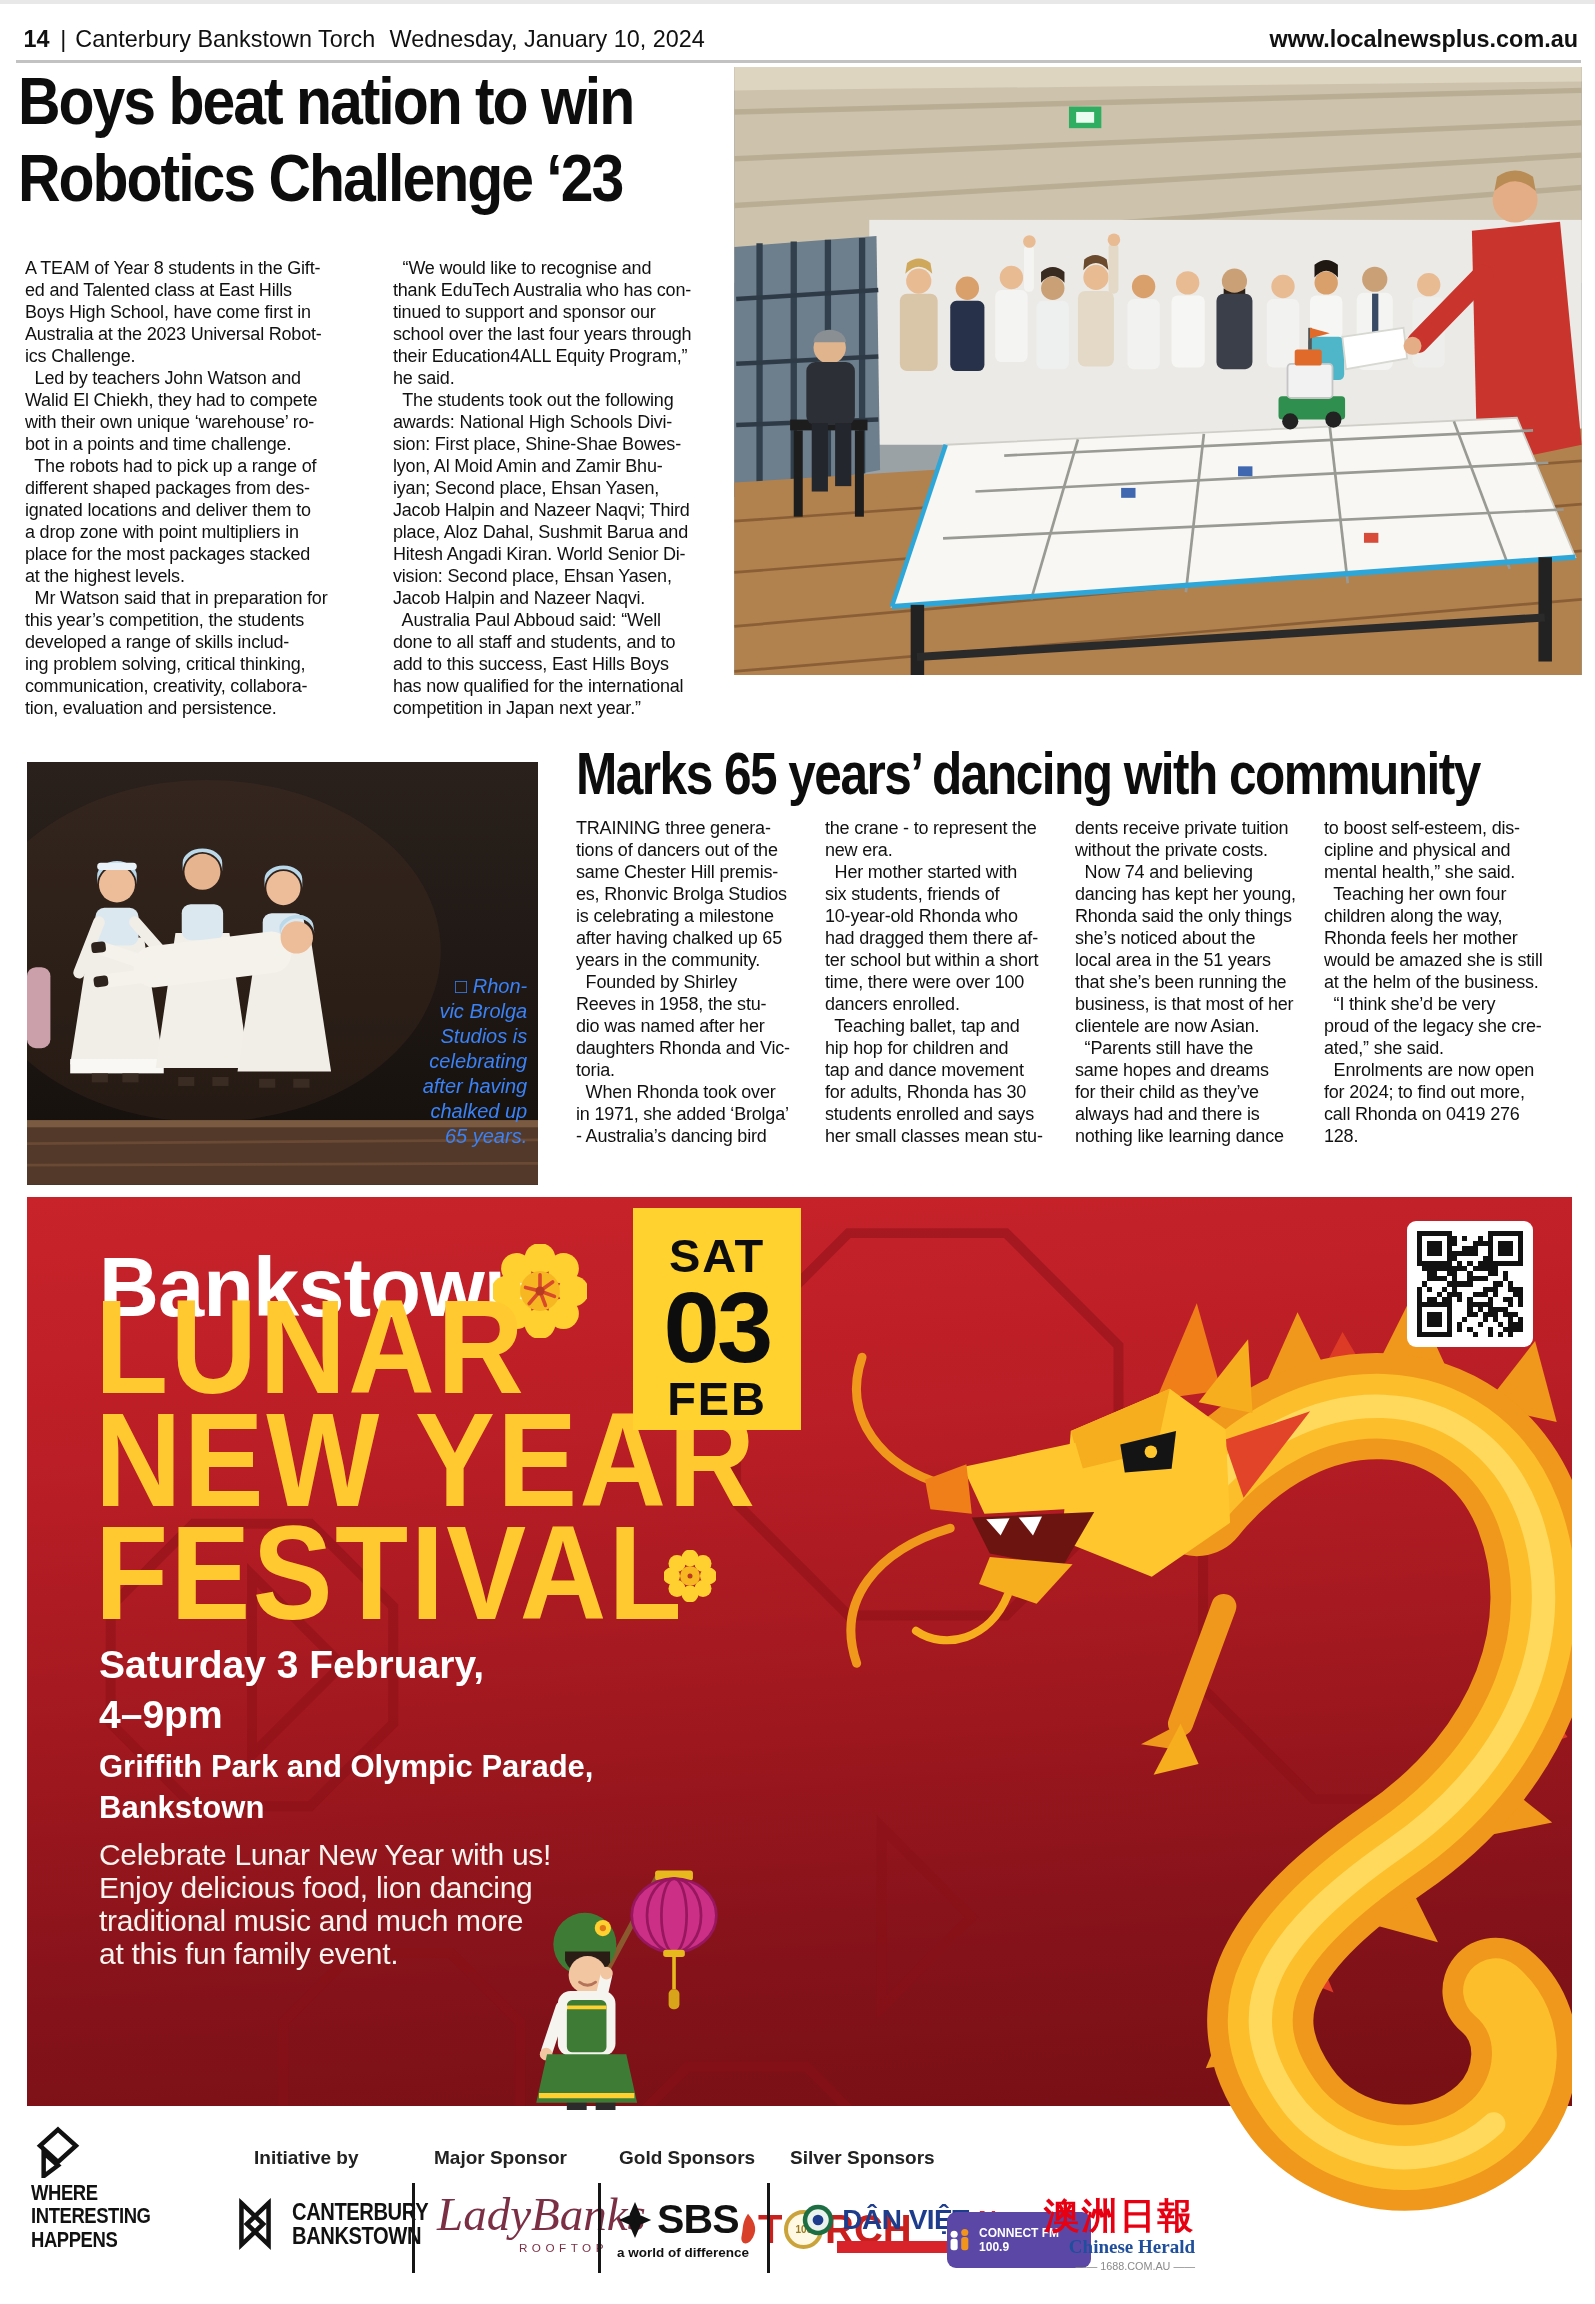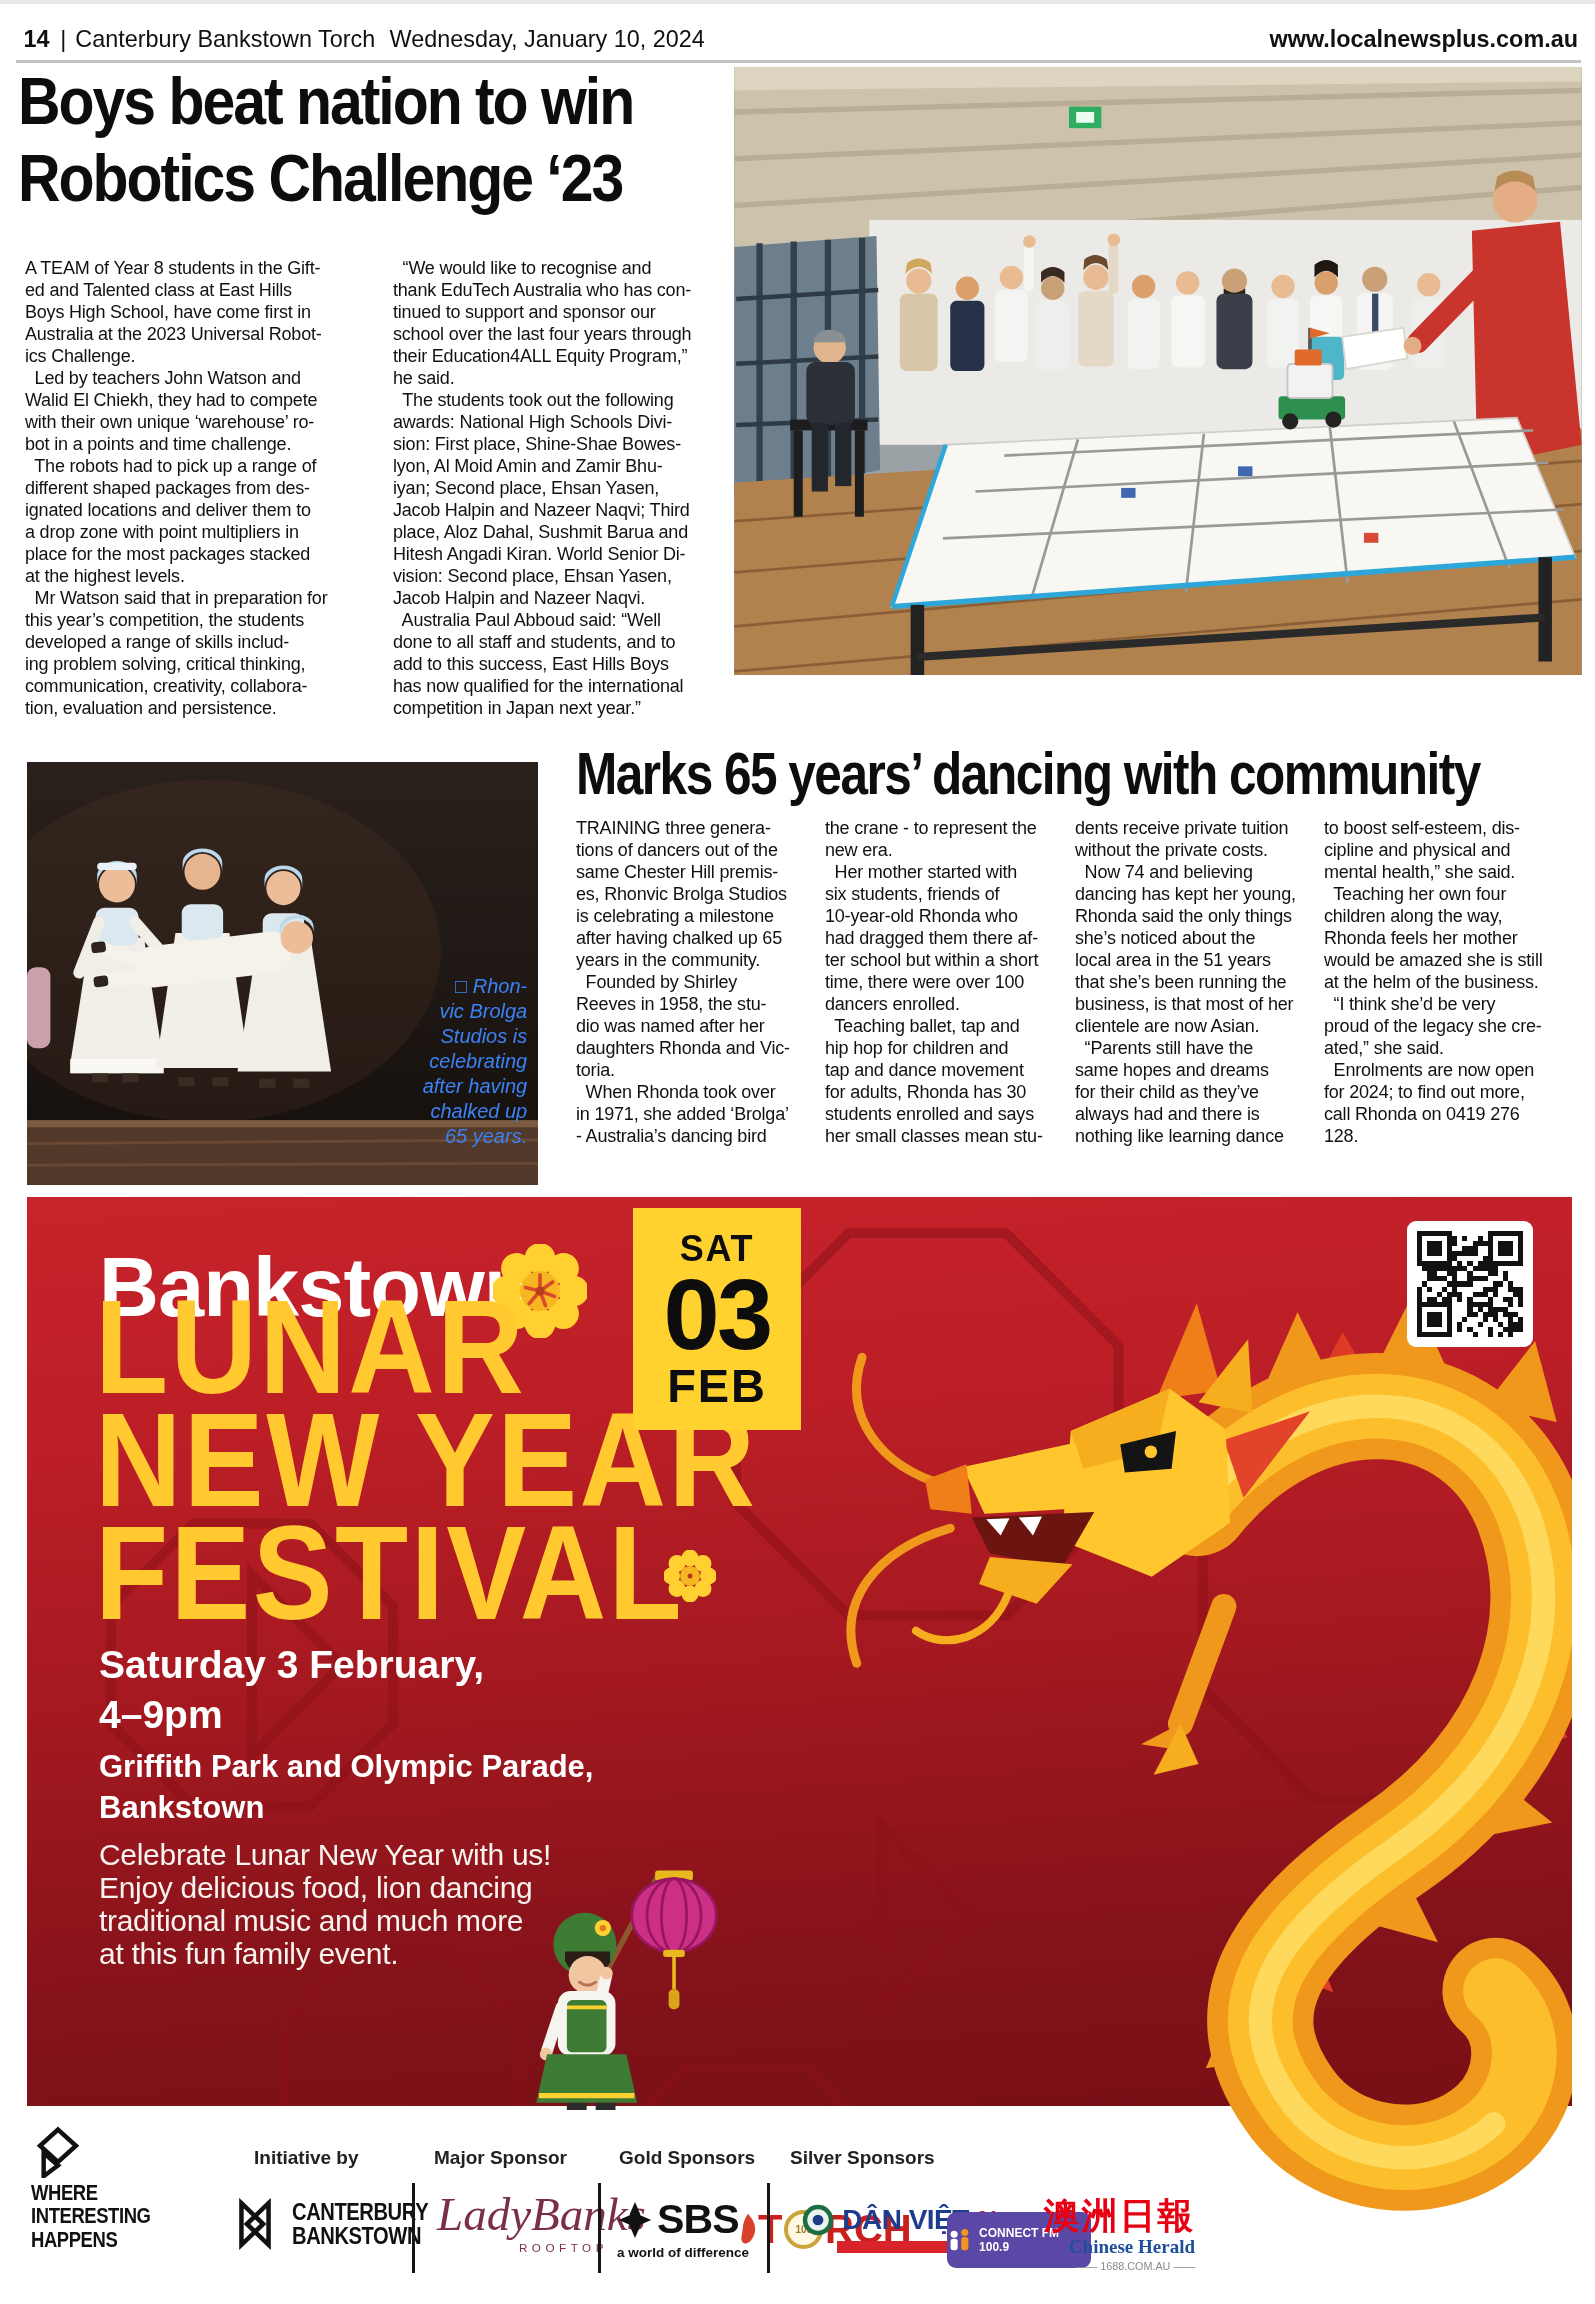--- a/index.html
+++ b/index.html
@@ -42,21 +42,21 @@
   #ad{left:27px;top:1193px;width:1545px;height:1098px;overflow:hidden;
     background:linear-gradient(176deg,#c8232b 0%,#bb1e26 22%,#a2181f 45%,#84121a 68%,#6b0d11 100%);}
   #ad-pattern{left:0;top:0;width:1545px;height:1098px;z-index:1;}
   #ad-brand{left:72px;top:43px;font-size:83px;font-weight:bold;color:#fff;letter-spacing:-0.9px;z-index:2;}
   #ad-title{left:68px;top:94px;font-size:133px;line-height:113px;font-weight:bold;color:#ffc92f;
     letter-spacing:2.7px;white-space:pre-line;transform:scaleX(.9);transform-origin:left top;z-index:2;}
   #flower1{left:466px;top:47px;width:94px;height:94px;z-index:2;}
   #flower2{left:637px;top:353px;width:52px;height:52px;z-index:2;}
   #ad-datebox{left:606px;top:10.8px;width:168px;height:222px;background:#ffd22f;color:#0d0d0d;
     text-align:center;z-index:3;}
-  .db-sat{font-size:36px;font-weight:bold;letter-spacing:1.8px;margin-top:20px;}
+  .db-sat{font-size:47px;font-weight:bold;letter-spacing:1.8px;margin-top:20px;}
   .db-num{font-size:101px;line-height:88px;font-weight:bold;letter-spacing:-2.7px;}
   .db-feb{font-size:47px;font-weight:bold;letter-spacing:1.8px;}
   #ad-qr{left:1380px;top:24px;width:126px;height:126px;background:#fff;border-radius:9px;
     padding:10px;box-sizing:border-box;z-index:6;}
   #ad-when{left:72px;top:443px;font-size:39px;font-weight:bold;color:#fff;line-height:50px;white-space:pre-line;z-index:2;}
   #ad-where{left:72px;top:549px;font-size:31px;font-weight:bold;color:#fff;line-height:41px;white-space:pre-line;z-index:2;}
   #ad-desc{left:72px;top:641px;font-size:30px;color:#f7f3ee;line-height:33px;white-space:pre-line;letter-spacing:-0.3px;z-index:2;}
   #ad-ribbon{left:27px;top:797px;width:531px;height:68px;background:#0d0d0d;color:#fff;
     clip-path:polygon(0 0,100% 0,93.5% 50%,100% 100%,0 100%);
     display:flex;align-items:center;padding-left:32px;box-sizing:border-box;

